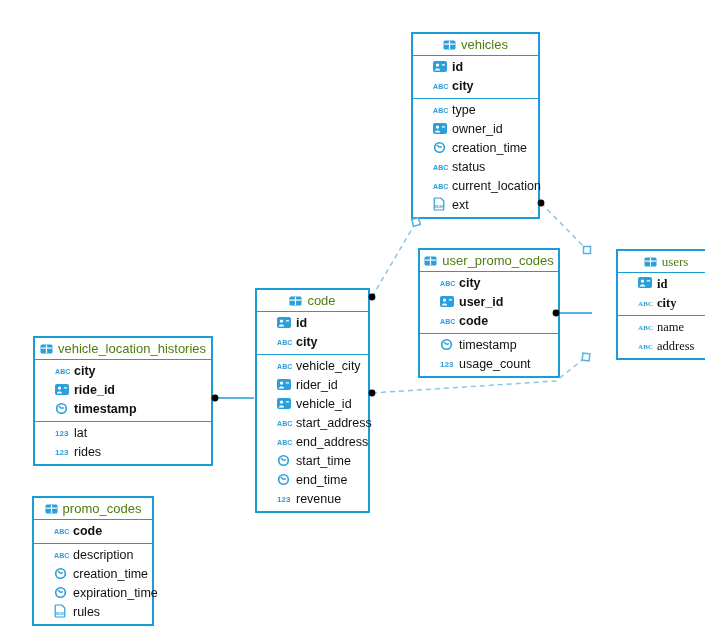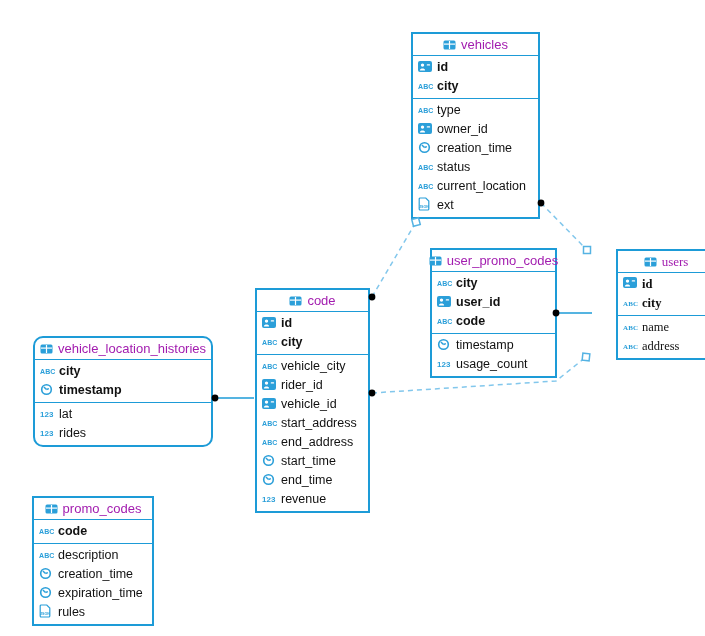--- a/index.html
+++ b/index.html
@@ -15,25 +15,25 @@
     position:absolute;
     box-sizing:border-box;
     background:#ffffff;
     border:2px solid #1d9bd7;
     z-index:2;
   }
   .t-header{
     display:flex;align-items:center;justify-content:center;gap:5px;
     height:21px;
     border-bottom:1px solid #1d9bd7;
-    font-size:13px;color:#a21caf;
+    font-size:13px;color:#4d7c0f;
     white-space:nowrap;
     cursor:default;
   }
-  .section{padding:2px 0;}
+  .section{padding:2px 15px;}
   .section.pk{border-bottom:1px solid #1d9bd7;}
   .row{
     display:flex;align-items:center;
     height:19px;padding:0 5px;
     font-size:12.5px;color:#111111;
     white-space:nowrap;
   }
   .row .label{line-height:19px;}
   .row.pk .label{font-weight:700;}
   .icon-cell{
@@ -125,21 +125,21 @@
           <span class="icon-cell">
             <span><svg width="12" height="14" viewBox="0 0 12 14">
                 <path d="M2.2 1 h5.6 l3 3 v8 a1 1 0 0 1 -1 1 h-7.6 a1 1 0 0 1 -1 -1 v-10 a1 1 0 0 1 1 -1 z" fill="none" stroke="#2b9fd9" stroke-width="1.2"></path>
                 <text x="6" y="11.2" font-size="3.6" text-anchor="middle" font-weight="bold" fill="#2b9fd9" font-family="Liberation Sans, sans-serif">JSON</text>
               </svg></span>
           </span>
           <span class="label">ext</span>
         </div>
       </div>
     </div>
-    <div class="table" style="left: 430px; top: 248px; width: 127px;">
+    <div class="table" style="left: 418px; top: 248px; width: 142px;">
       <div class="t-header">
         <span style="display: inline-flex;">
           <svg width="13" height="10" viewBox="0 0 13 10">
             <rect x="0.5" y="0.5" width="12" height="9" rx="1.5" fill="#2b9fd9"></rect>
             <line x1="1" y1="4.1" x2="12" y2="4.1" stroke="#fff" stroke-width="1.2"></line>
             <line x1="6.5" y1="1" x2="6.5" y2="9" stroke="#fff" stroke-width="1.2"></line>
           </svg>
         </span>
         <span>user_promo_codes</span>
       </div>
@@ -324,37 +324,48 @@
           <span class="label">end_time</span>
         </div>
         <div class="row">
           <span class="icon-cell">
             <span class="glyph-num">123</span>
           </span>
           <span class="label">revenue</span>
         </div>
       </div>
     </div>
-    <div class="table" style="left: 33px; top: 336px; width: 180px; border-radius: 10px;">
+    <div class="table" style="left: 33px; top: 336px; width: 180px;">
       <div class="t-header">
         <span style="display: inline-flex;">
           <svg width="13" height="10" viewBox="0 0 13 10">
             <rect x="0.5" y="0.5" width="12" height="9" rx="1.5" fill="#2b9fd9"></rect>
             <line x1="1" y1="4.1" x2="12" y2="4.1" stroke="#fff" stroke-width="1.2"></line>
             <line x1="6.5" y1="1" x2="6.5" y2="9" stroke="#fff" stroke-width="1.2"></line>
           </svg>
         </span>
         <span>vehicle_location_histories</span>
       </div>
       <div class="section pk">
         <div class="row pk">
           <span class="icon-cell">
             <span class="glyph-abc">ABC</span>
           </span>
           <span class="label">city</span>
+        </div>
+        <div class="row pk">
+          <span class="icon-cell">
+            <span><svg width="14" height="11" viewBox="0 0 14 11">
+                <rect x="0" y="0" width="14" height="11" rx="2" fill="#2b9fd9"></rect>
+                <circle cx="4.5" cy="4.1" r="1.7" fill="#fff"></circle>
+                <path d="M1.9 9.4 C1.9 6.9 7.1 6.9 7.1 9.4 Z" fill="#fff"></path>
+                <rect x="8.7" y="3.2" width="3.5" height="1.4" rx="0.7" fill="#fff"></rect>
+              </svg></span>
+          </span>
+          <span class="label">ride_id</span>
         </div>
         <div class="row pk">
           <span class="icon-cell">
             <span><svg width="13" height="13" viewBox="0 0 13 13">
                 <circle cx="6.5" cy="6.5" r="4.8" fill="none" stroke="#2b9fd9" stroke-width="1.6"></circle>
                 <line x1="6.5" y1="6.5" x2="3.9" y2="3.9" stroke="#2b9fd9" stroke-width="1.4"></line>
                 <line x1="6.5" y1="6.5" x2="8.9" y2="5.6" stroke="#2b9fd9" stroke-width="1.4"></line>
               </svg></span>
           </span>
           <span class="label">timestamp</span>

